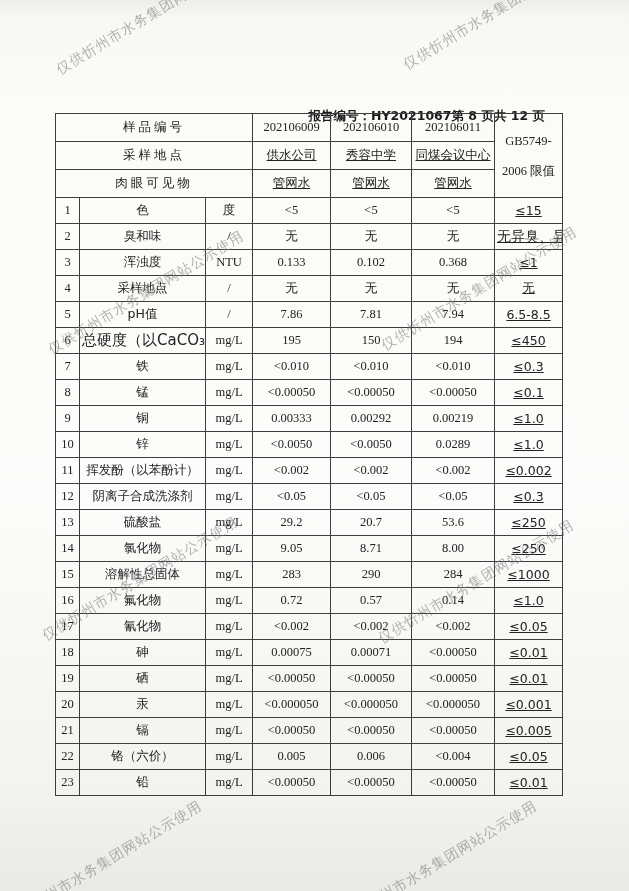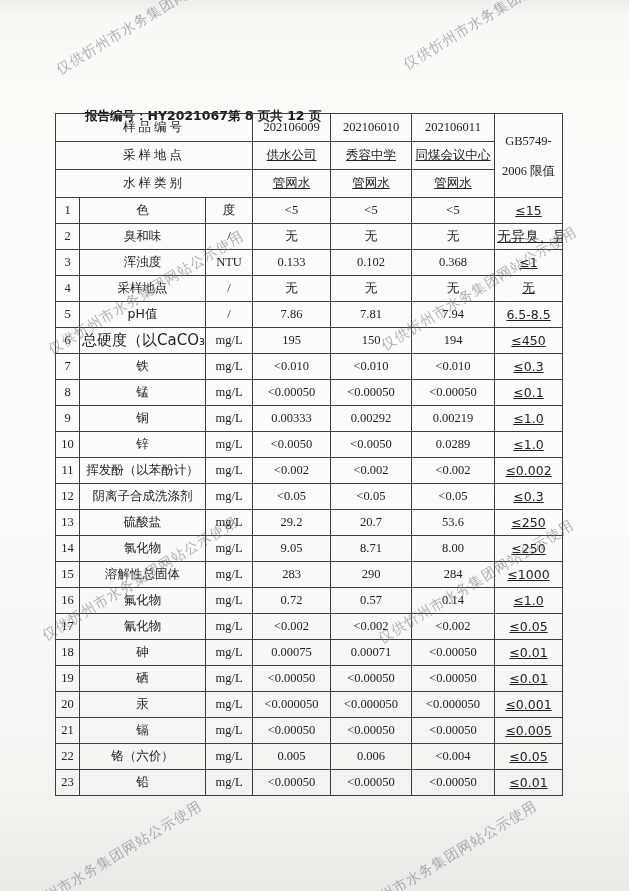--- a/index.html
+++ b/index.html
@@ -25,21 +25,21 @@
     pointer-events:none;
   }
   .title{
     position:absolute;top:78px;left:0;right:0;
     text-align:center;
     font-family:"DejaVu Sans","Liberation Sans",sans-serif;
     font-weight:bold;font-size:18px;letter-spacing:1px;color:#111;
   }
   .meta-line{
     position:absolute;top:108px;left:85px;right:84px;
-    display:flex;justify-content:flex-start;align-items:baseline;
+    display:flex;justify-content:flex-end;align-items:baseline;
     font-family:"DejaVu Sans","Liberation Sans",sans-serif;
     font-size:12.5px;font-weight:bold;color:#1a1a1a;
   }
   table.report{
     position:absolute;left:55px;top:113px;
     width:507px;
     border-collapse:collapse;
     table-layout:fixed;
   }
   table.report td{
@@ -113,21 +113,21 @@
           <div>2006 限值</div>
         </td>
       </tr>
       <tr class="meta">
         <td colspan="3" class="label-cell">采样地点</td>
         <td class="cjk">供水公司</td>
         <td class="cjk">秀容中学</td>
         <td class="cjk">同煤会议中心</td>
       </tr>
       <tr class="meta">
-        <td colspan="3" class="label-cell">水样类别</td>
+        <td colspan="3" class="label-cell">肉眼可见物</td>
         <td class="cjk">管网水</td>
         <td class="cjk">管网水</td>
         <td class="cjk">管网水</td>
       </tr>
     </tbody>
     <tbody>
         <tr>
       <td class="no-cell">1</td>
       <td class="name-cell">色</td>
       <td>度</td>

